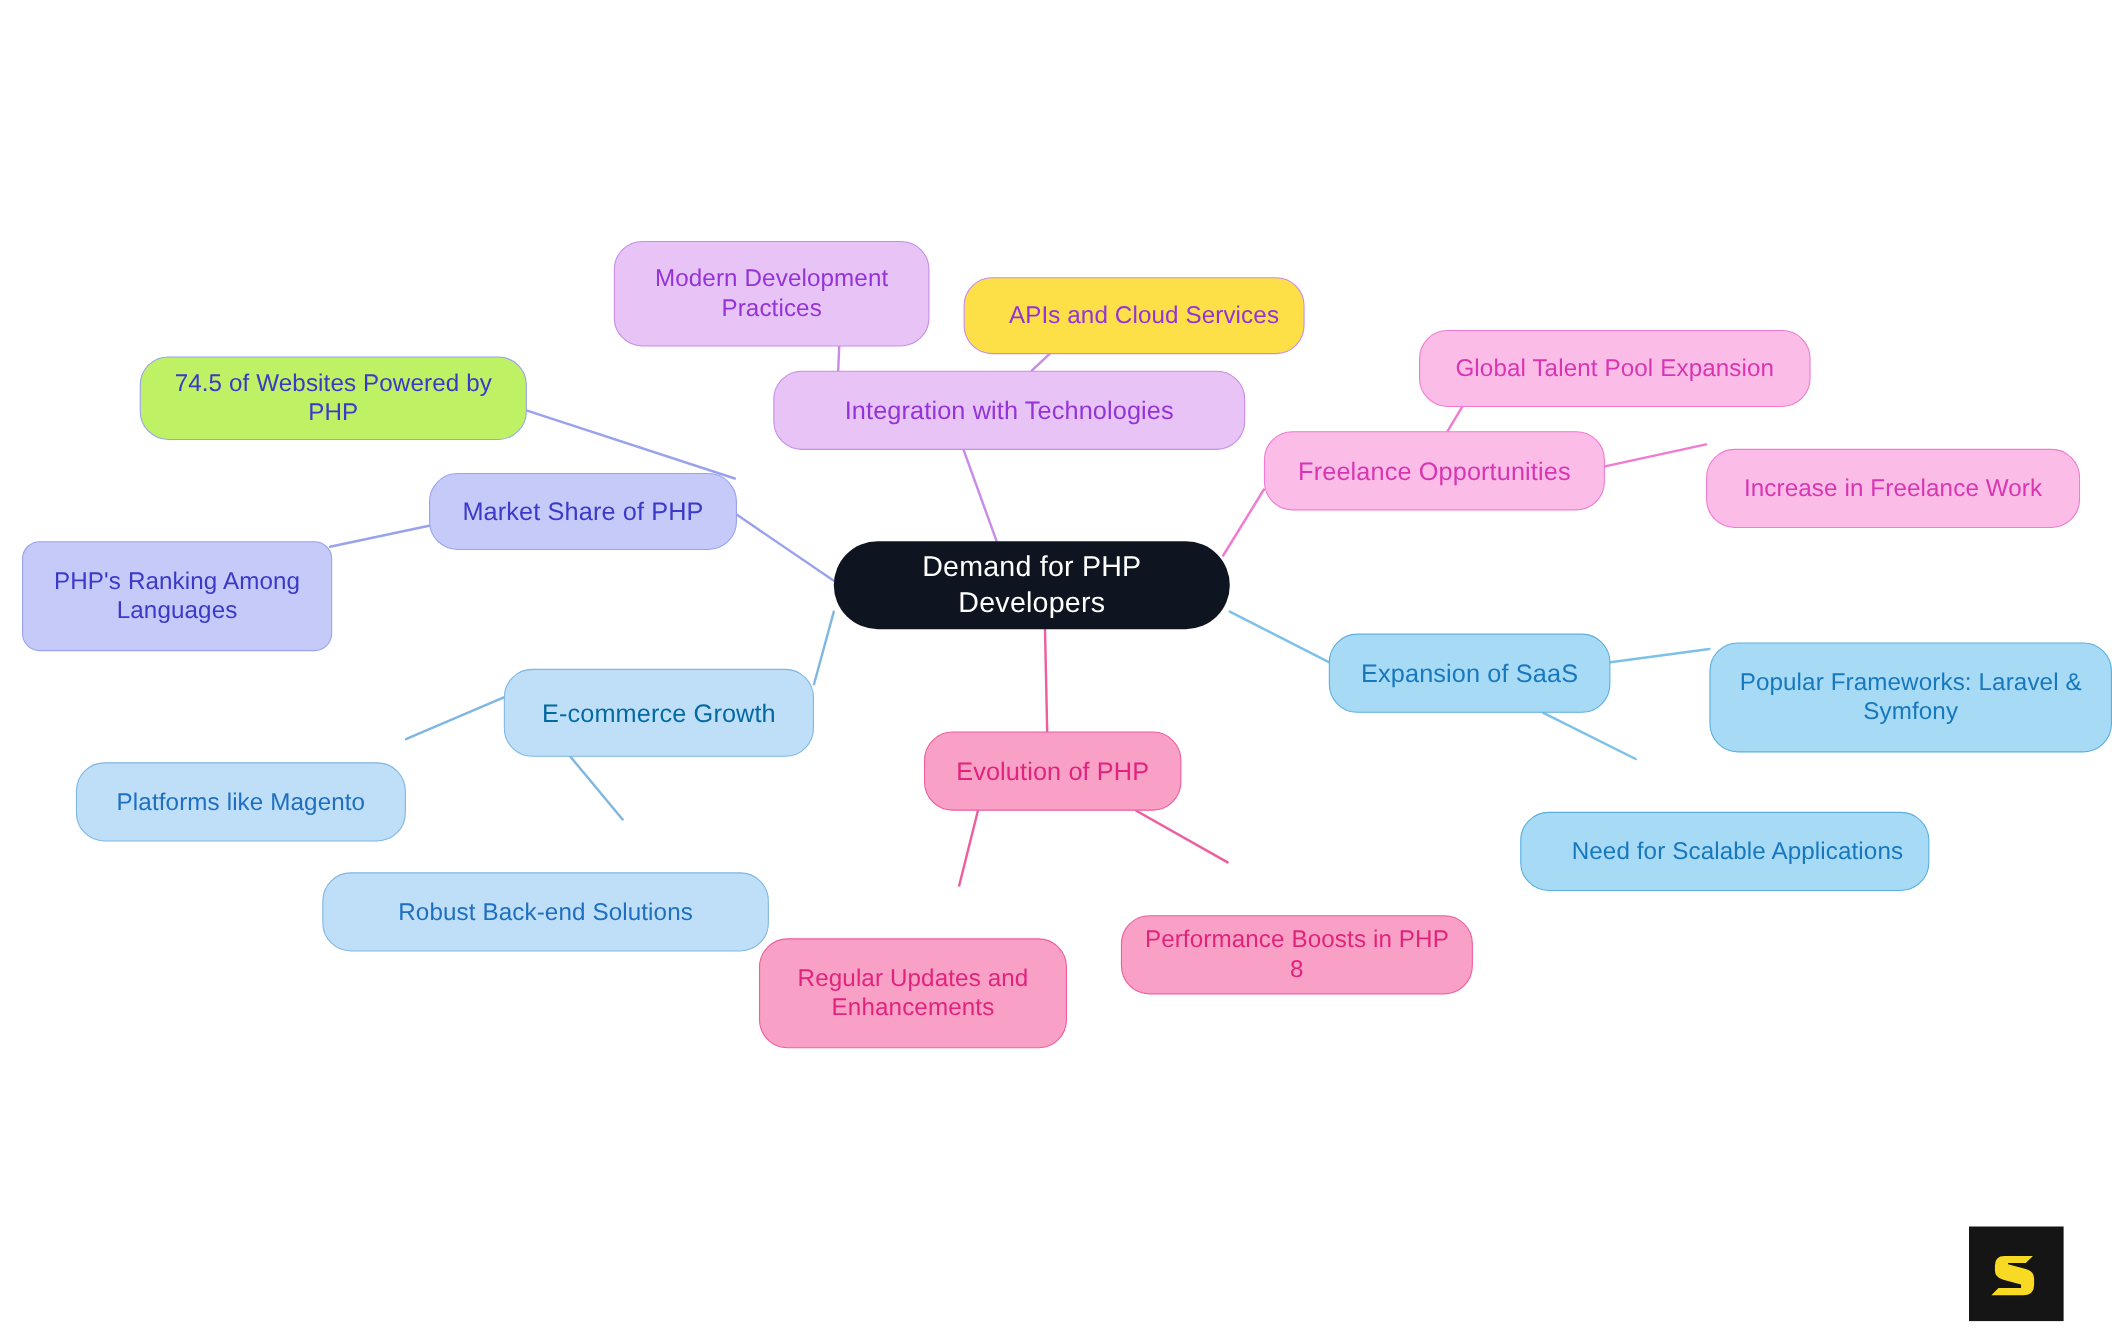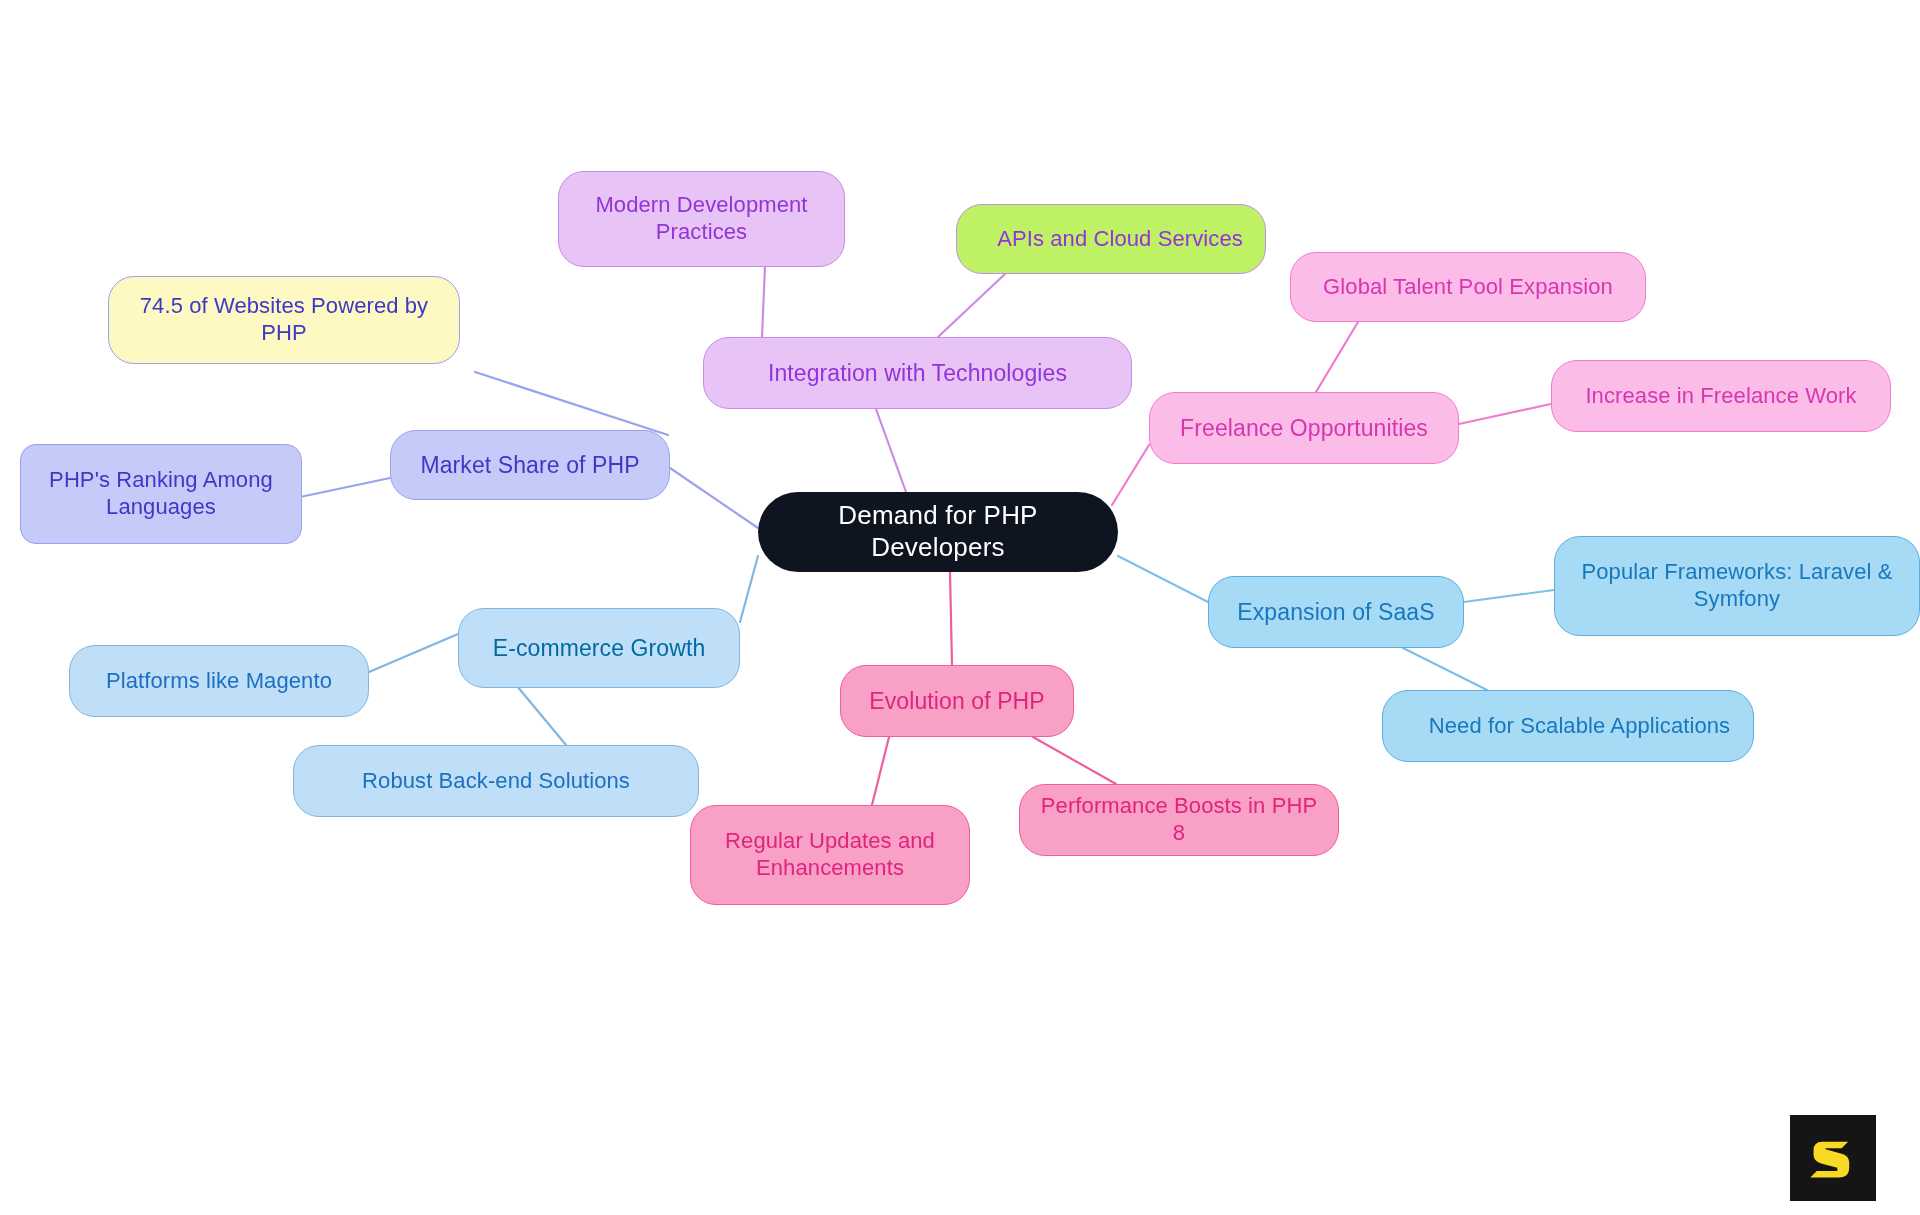--- a/index.html
+++ b/index.html
@@ -45,20 +45,21 @@
     border-radius: 40px;
     border-width: 0;
     font-size: 26px;
     letter-spacing: 0.2px;
   }
   .node-branch {
     font-size: 23px;
   }
   .node-leaf {
     font-size: 22px;
+    margin-top: 48px;
   }
   #logo {
     position: absolute;
     display: flex;
     align-items: center;
     justify-content: center;
   }
   #logo svg { display: block; }
 </style>
 </head>
@@ -83,25 +84,25 @@
       <line x1="889" y1="737" x2="872" y2="805" stroke="#EE5D9E" stroke-width="2.2" stroke-linecap="round"></line>
       <line x1="1033" y1="737" x2="1116" y2="784" stroke="#EE5D9E" stroke-width="2.2" stroke-linecap="round"></line>
       <line x1="758" y1="556" x2="740" y2="622" stroke="#7FB7E2" stroke-width="2.2" stroke-linecap="round"></line>
       <line x1="458" y1="634" x2="369" y2="672" stroke="#7FB7E2" stroke-width="2.2" stroke-linecap="round"></line>
       <line x1="512" y1="680" x2="566" y2="745" stroke="#7FB7E2" stroke-width="2.2" stroke-linecap="round"></line>
     </svg>
 
   <div id="node-layer">
       <div class="node node-root" style="background: rgb(15, 21, 32); color: rgb(255, 255, 255); left: 758px; top: 492px; width: 360px; height: 80px;">Demand for PHP Developers</div>
       <div class="node node-branch" style="background: rgb(197, 202, 248); border-color: rgb(154, 162, 238); color: rgb(60, 57, 200); left: 390px; top: 430px; width: 280px; height: 70px;">Market Share of PHP</div>
-      <div class="node node-leaf" style="background: #fef9c3; border-color: rgb(154, 162, 238); color: rgb(60, 57, 200); left: 108px; top: 276px; width: 352px; height: 88px;">74.5 of Websites Powered by PHP</div>
+      <div class="node node-leaf" style="background: #bef264; border-color: rgb(154, 162, 238); color: rgb(60, 57, 200); left: 127px; top: 276px; width: 352px; height: 76px;">74.5 of Websites Powered by PHP</div>
       <div class="node node-leaf" style="background: rgb(197, 202, 248); border-color: rgb(154, 162, 238); color: rgb(60, 57, 200); left: 20px; top: 444px; width: 282px; height: 100px; border-radius: 16px;">PHP's Ranking Among Languages</div>
       <div class="node node-branch" style="background: rgb(231, 196, 245); border-color: rgb(201, 139, 232); color: rgb(147, 51, 216); left: 703px; top: 337px; width: 429px; height: 72px;">Integration with Technologies</div>
       <div class="node node-leaf" style="background: rgb(231, 196, 245); border-color: rgb(201, 139, 232); color: rgb(147, 51, 216); left: 558px; top: 171px; width: 287px; height: 96px;">Modern Development Practices</div>
-      <div class="node node-leaf" style="background: #bef264; border-color: rgb(201, 139, 232); color: rgb(147, 51, 216); left: 956px; top: 204px; width: 310px; height: 70px; padding-left: 32px;">APIs and Cloud Services</div>
+      <div class="node node-leaf" style="background: #fde047; border-color: rgb(201, 139, 232); color: rgb(147, 51, 216); left: 876px; top: 204px; width: 310px; height: 70px; padding-left: 32px;">APIs and Cloud Services</div>
       <div class="node node-branch" style="background: rgb(251, 188, 232); border-color: rgb(240, 123, 208); color: rgb(216, 54, 176); left: 1149px; top: 392px; width: 310px; height: 72px;">Freelance Opportunities</div>
       <div class="node node-leaf" style="background: rgb(251, 188, 232); border-color: rgb(240, 123, 208); color: rgb(216, 54, 176); left: 1290px; top: 252px; width: 356px; height: 70px;">Global Talent Pool Expansion</div>
       <div class="node node-leaf" style="background: rgb(251, 188, 232); border-color: rgb(240, 123, 208); color: rgb(216, 54, 176); left: 1551px; top: 360px; width: 340px; height: 72px;">Increase in Freelance Work</div>
       <div class="node node-branch" style="background: rgb(166, 218, 245); border-color: rgb(91, 175, 224); color: rgb(24, 120, 190); left: 1208px; top: 576px; width: 256px; height: 72px;">Expansion of SaaS</div>
       <div class="node node-leaf" style="background: rgb(166, 218, 245); border-color: rgb(91, 175, 224); color: rgb(24, 120, 190); left: 1554px; top: 536px; width: 366px; height: 100px;">Popular Frameworks: Laravel &amp; Symfony</div>
       <div class="node node-leaf" style="background: rgb(166, 218, 245); border-color: rgb(91, 175, 224); color: rgb(24, 120, 190); left: 1382px; top: 690px; width: 372px; height: 72px; padding-left: 37px;">Need for Scalable Applications</div>
       <div class="node node-branch" style="background: rgb(249, 160, 198); border-color: rgb(238, 93, 158); color: rgb(224, 36, 126); left: 840px; top: 665px; width: 234px; height: 72px;">Evolution of PHP</div>
       <div class="node node-leaf" style="background: rgb(249, 160, 198); border-color: rgb(238, 93, 158); color: rgb(224, 36, 126); left: 690px; top: 805px; width: 280px; height: 100px;">Regular Updates and Enhancements</div>
       <div class="node node-leaf" style="background: rgb(249, 160, 198); border-color: rgb(238, 93, 158); color: rgb(224, 36, 126); left: 1019px; top: 784px; width: 320px; height: 72px;">Performance Boosts in PHP 8</div>
       <div class="node node-branch" style="background: rgb(190, 223, 247); border-color: rgb(127, 183, 226); color: #0369a1; left: 458px; top: 608px; width: 282px; height: 80px;">E-commerce Growth</div>

